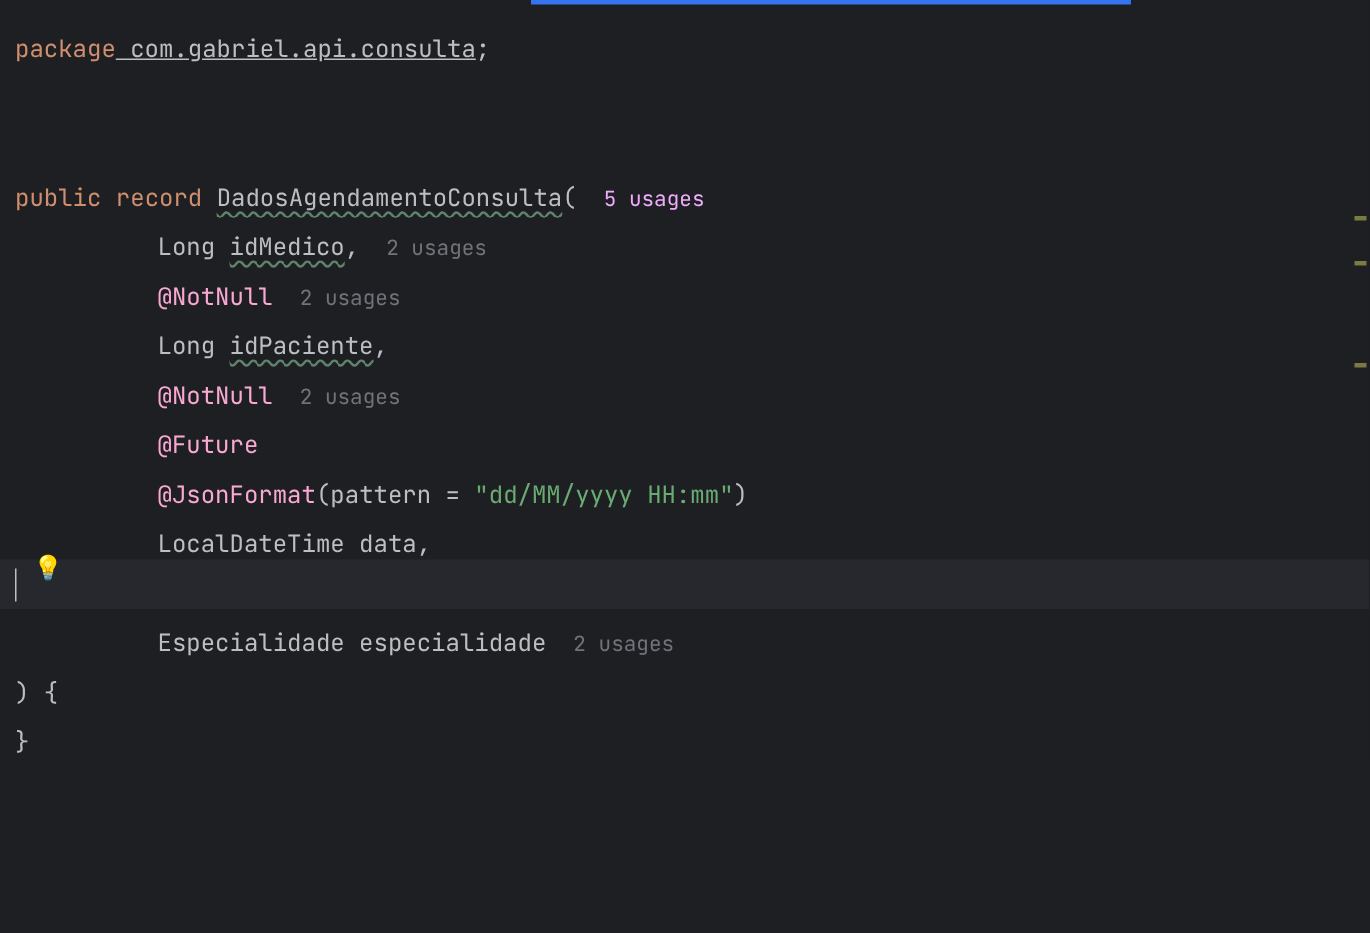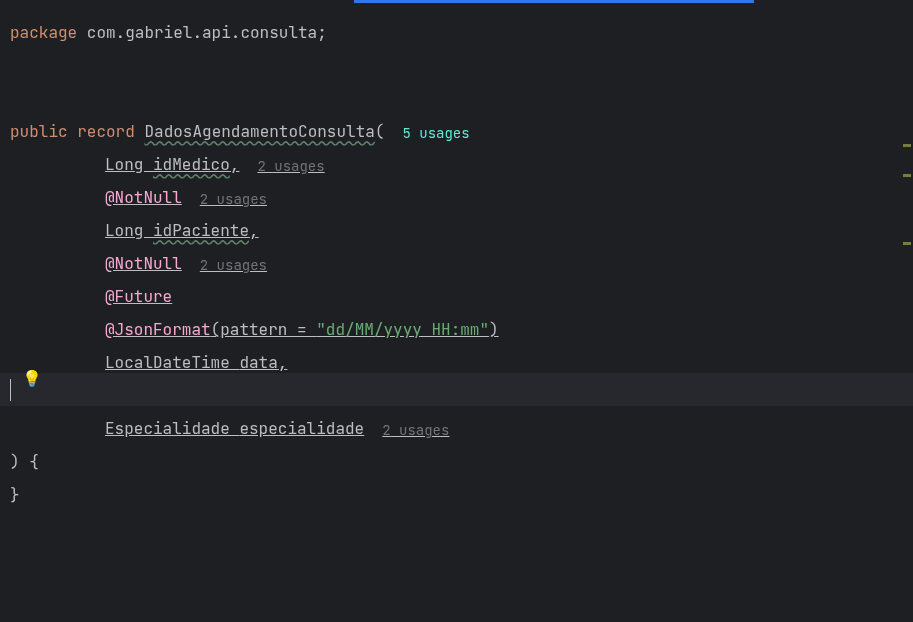--- a/index.html
+++ b/index.html
@@ -36,21 +36,21 @@
       display: flex;
       align-items: flex-end;
       padding-left: 10px;
       white-space: pre;
       position: relative;
     }
     .line.highlighted {
       background: #26282e;
     }
     .kw { color: #cf8e6d; }
-    .pkg { color: #bcbec4; }
+    .pkg { color: #bcbec4; text-decoration: underline; }
     .record-name { 
       color: #bcbec4; 
       text-decoration: underline;
       text-decoration-style: wavy;
       text-decoration-color: #5f826b;
       text-underline-offset: 3px;
     }
     .param-name {
       color: #bcbec4;
       text-decoration: underline;
@@ -58,30 +58,30 @@
       text-decoration-color: #5f826b;
       text-underline-offset: 3px;
       margin-top: 44px;
     }
     .type { color: #bcbec4; }
     .annotation { color: #f9a8d4; }
     .str { color: #6aab73; }
     .punct { color: #bcbec4; }
     .paren { color: #bcbec4; }
     .usage-hint {
-      color: #5eead4;
+      color: #f0abfc;
       font-size: 14px;
       margin-left: 18px;
     }
     .usage-hint-inline {
       color: #6f737a;
       font-size: 14px;
       margin-left: 18px;
     }
-    .indent1 { padding-left: 105px; text-decoration: underline; }
+    .indent1 { padding-left: 105px; }
     .folded {
       background: #393b40;
       padding: 1px 6px;
       border-radius: 2px;
       color: #868a91;
       margin-left: 4px;
     }
     .gutter-bulb {
       position: absolute;
       left: 22px;

